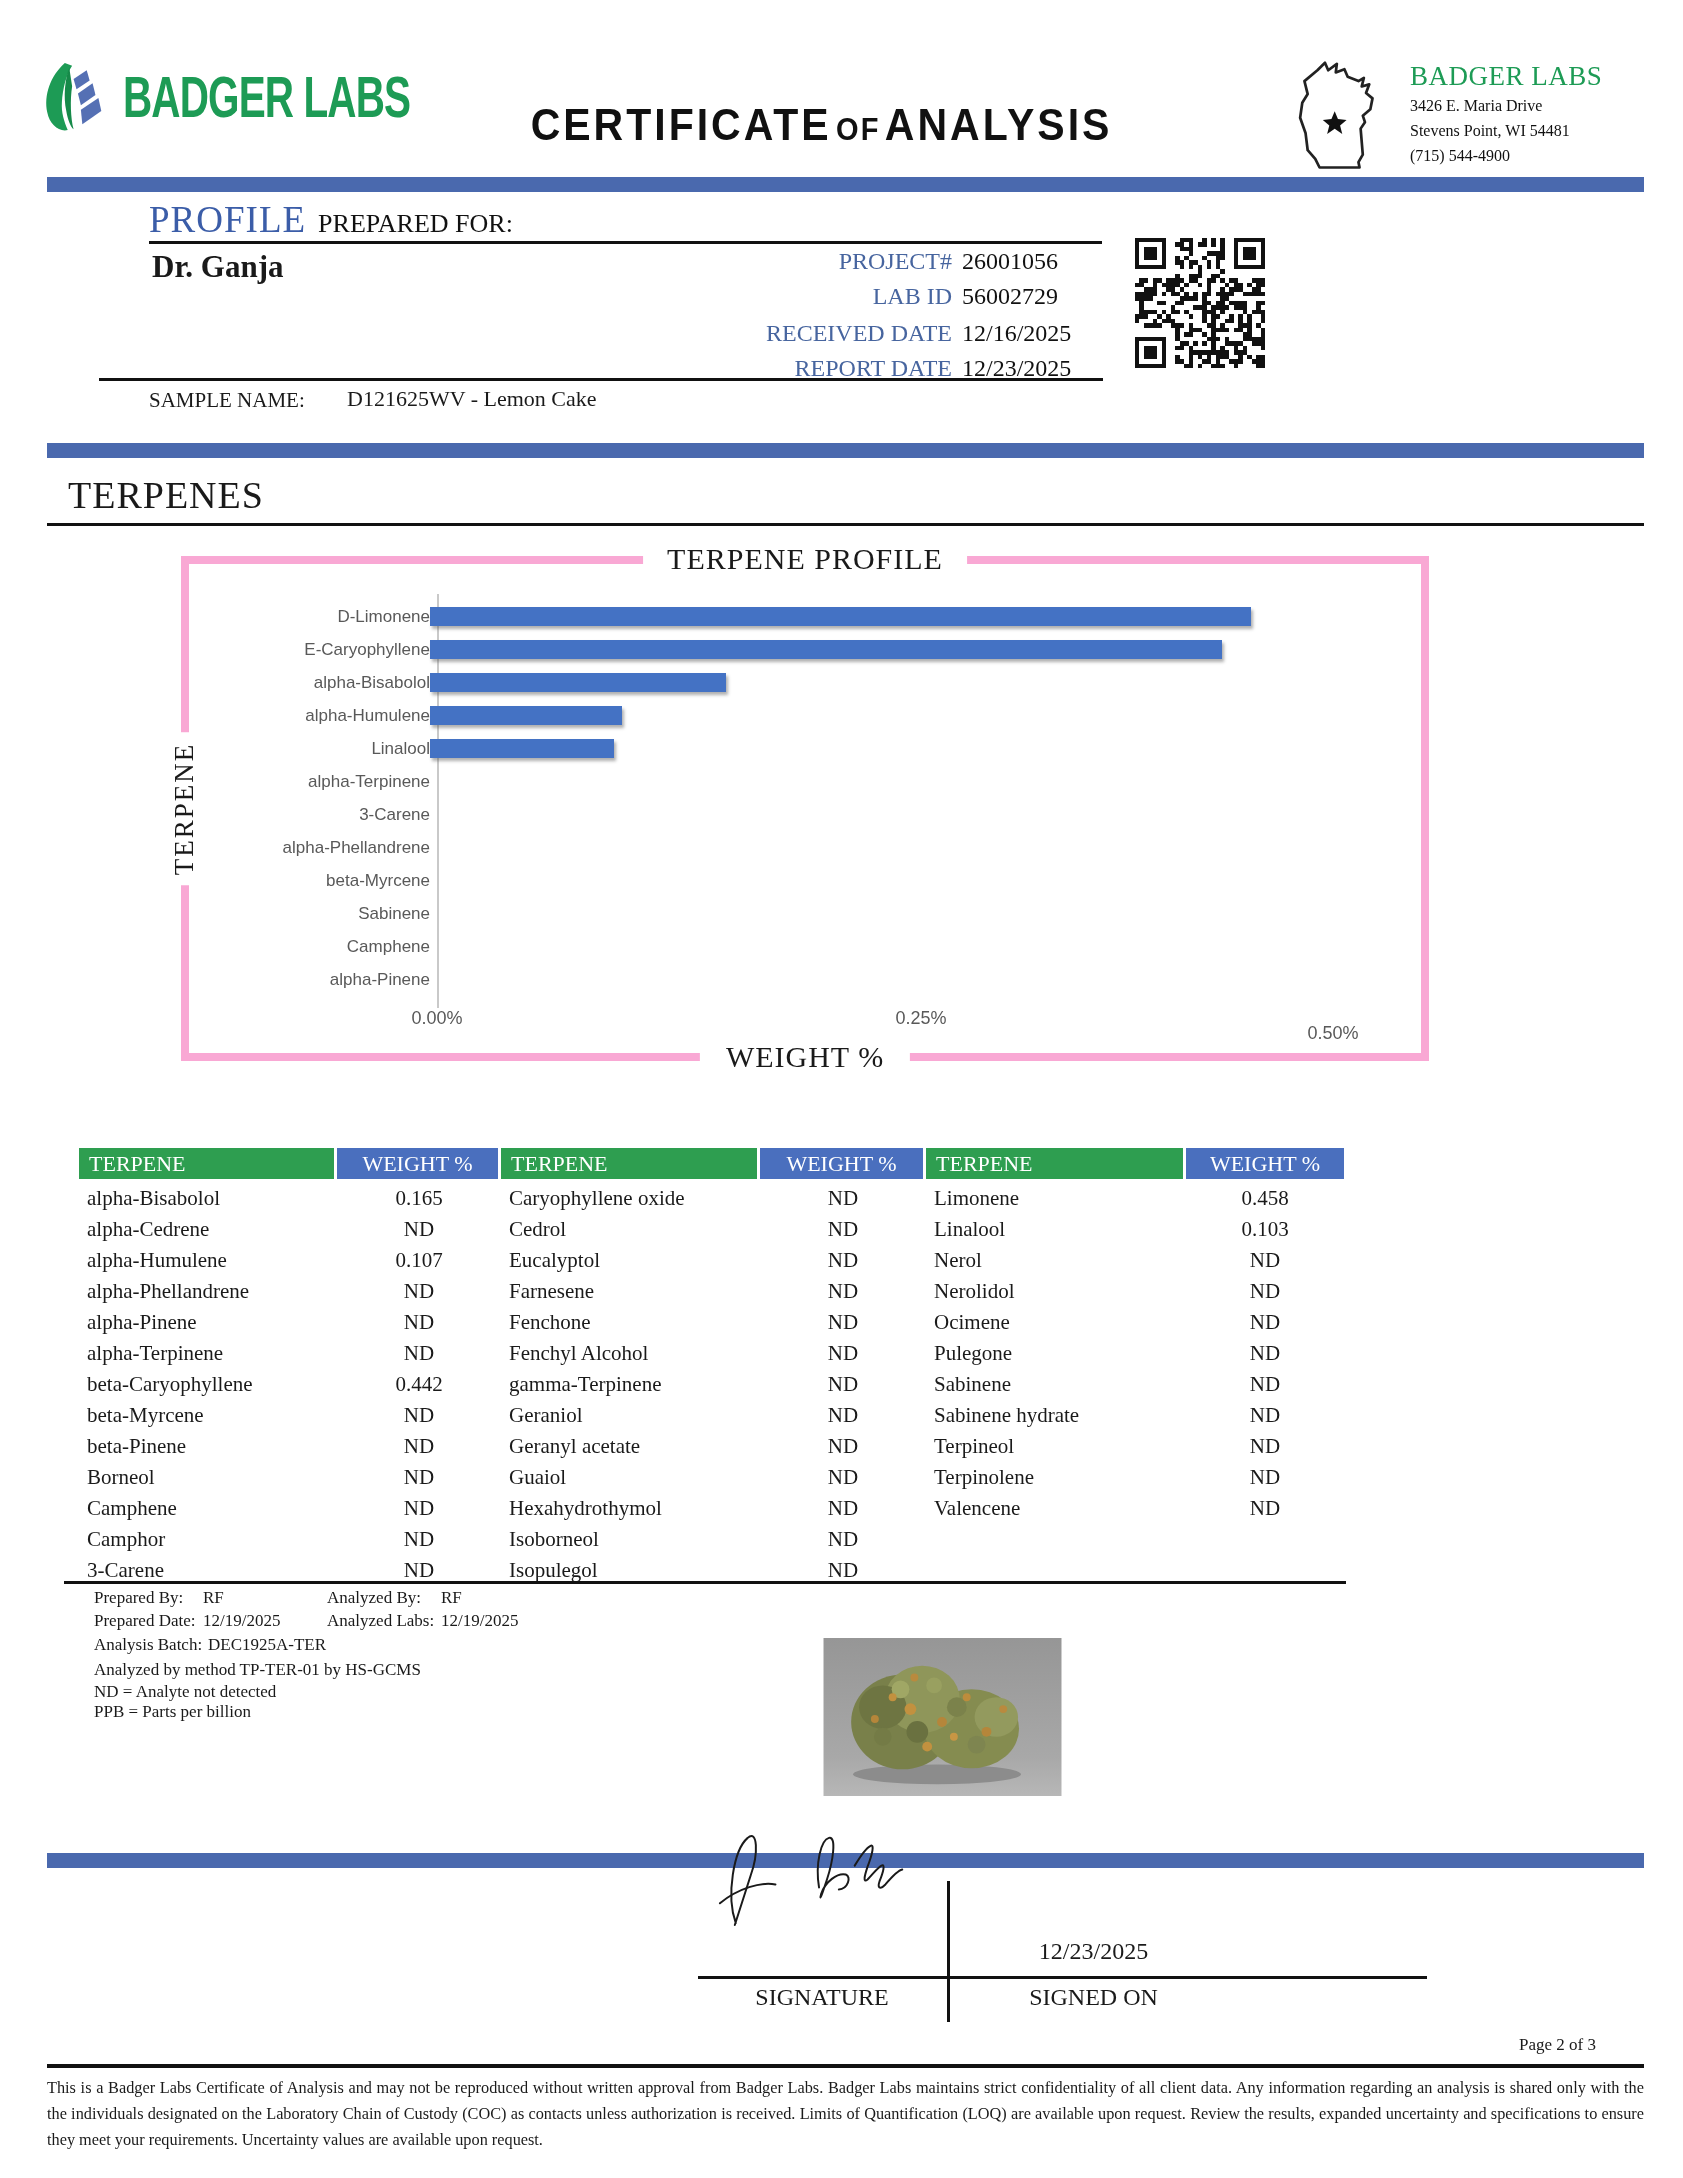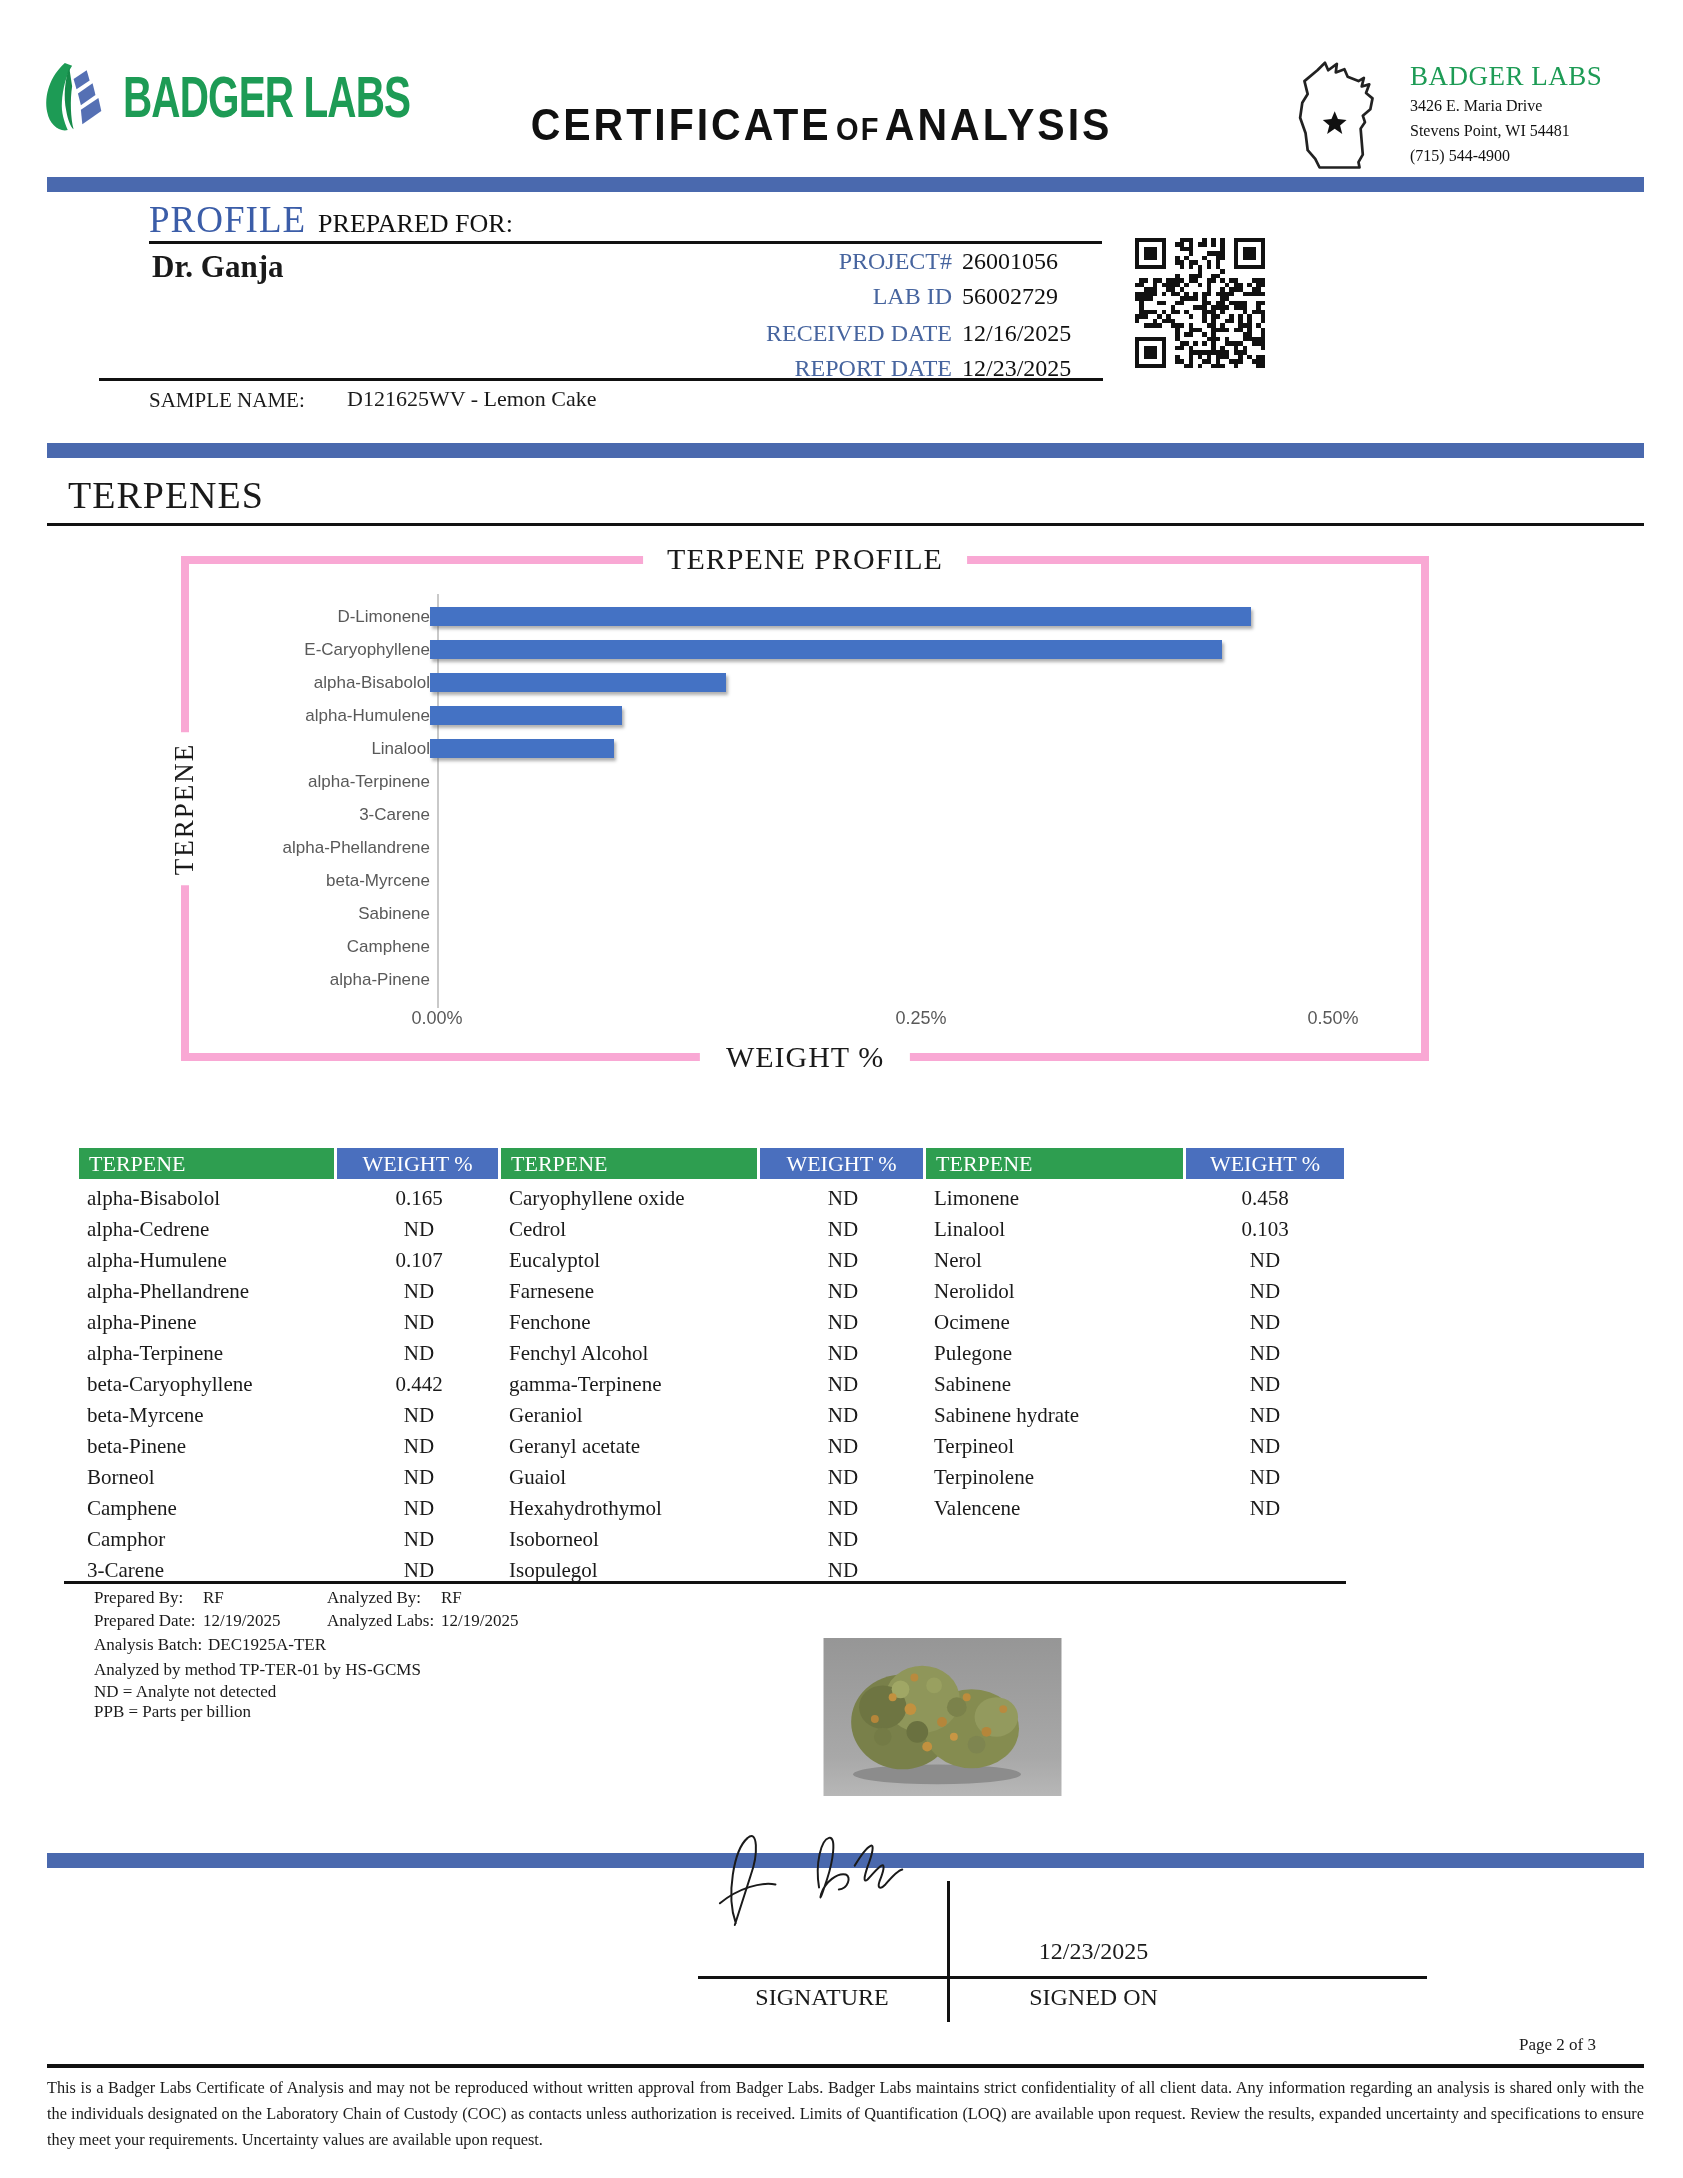--- a/index.html
+++ b/index.html
@@ -533,21 +533,21 @@
             <div class="chart-barwrap"></div>
           </div>
           <div class="chart-row">
             <div class="chart-cat">alpha-Pinene</div>
             <div class="chart-barwrap"></div>
           </div>
         </div>
       <div>
           <span class="chart-tick" style="left: 248px;">0.00%</span>
           <span class="chart-tick" style="left: 732px;">0.25%</span>
-          <span class="chart-tick" style="left: 1144px;">0.50%</span>
+          <span class="chart-tick" style="left: 1144px; margin-top: 15px;">0.50%</span>
         </div>
     </div>
     <div class="chart-xlabel">WEIGHT %</div>
   </div>
 
   <div class="abs terp-table">
     <div class="t-grid">
       <div class="t-head green">TERPENE</div>
       <div class="t-head blue">WEIGHT %</div>
       <div class="t-head green">TERPENE</div>

